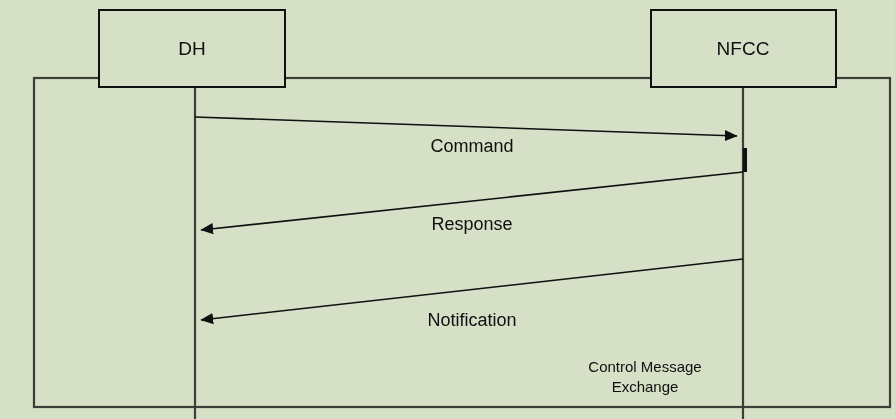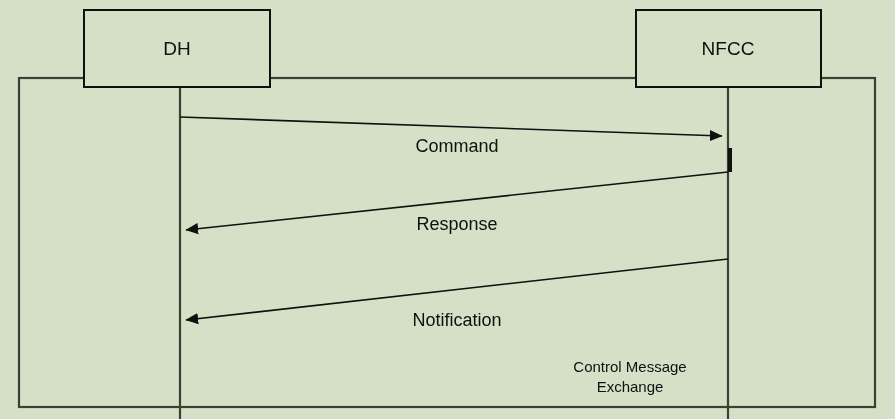--- a/index.html
+++ b/index.html
@@ -10,20 +10,21 @@
     width: 895px;
     height: 419px;
     background: #d5e0c6;
     font-family: "Liberation Sans", sans-serif;
     overflow: hidden;
   }
   #diagram-root {
     position: relative;
     width: 731px;
     height: 419px;
+    padding-left: 15px;
   }
   svg.diagram-canvas {
     display: block;
     width: 895px;
     height: 419px;
   }
   .lbl {
     font-family: "Liberation Sans", sans-serif;
     fill: #101010;
   }

